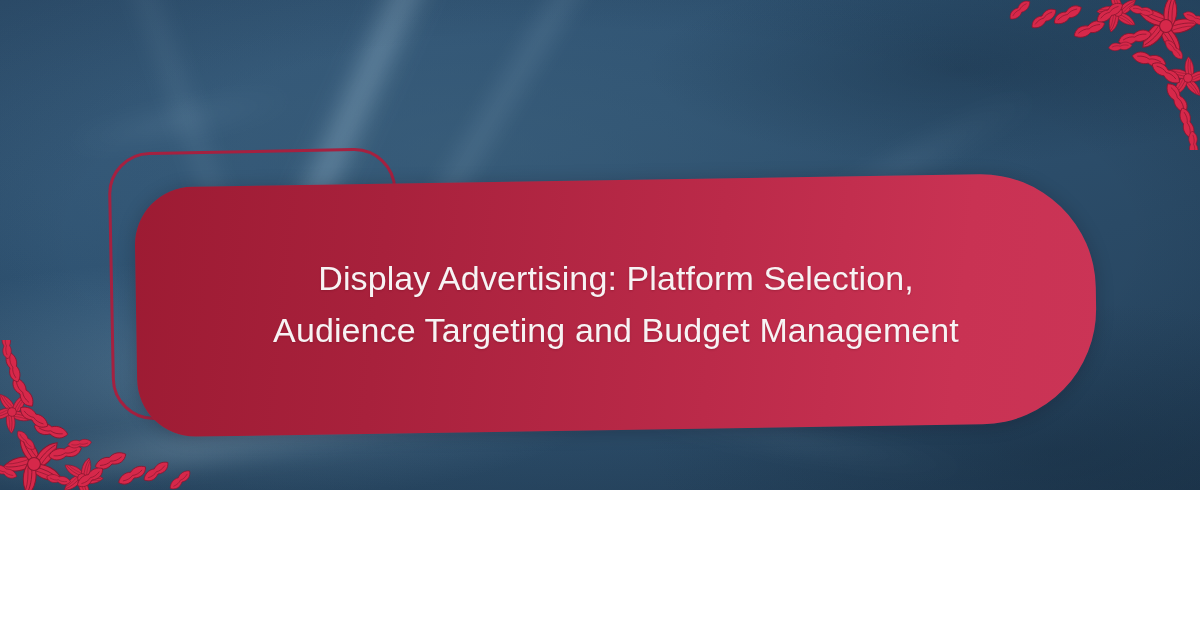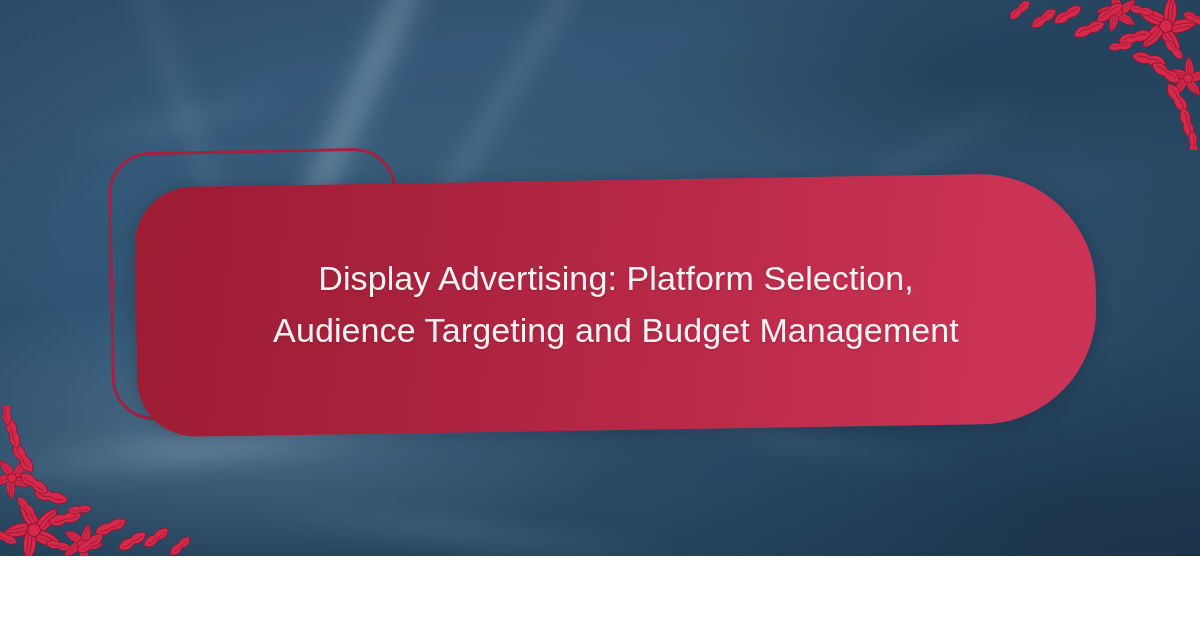--- a/index.html
+++ b/index.html
@@ -6,21 +6,21 @@
   * { margin:0; padding:0; box-sizing:border-box; }
 
   html, body {
     width:1200px; height:630px;
     overflow:hidden;
     font-family:"Liberation Sans", sans-serif;
   }
 
   #canvas {
     position:relative;
-    width:1200px; height:556px;
+    width:1200px; height:490px;
     overflow:hidden;
     background:#2d4f6b;
   }
 
   
   .bg-base {
     position:absolute; inset:0;
     background:
       radial-gradient(ellipse 55% 40% at 18% 78%, rgba(140,175,198,0.30), rgba(140,175,198,0) 62%),
       radial-gradient(ellipse 40% 30% at 80% 14%, rgba(24,48,70,0.45), rgba(24,48,70,0) 65%),

